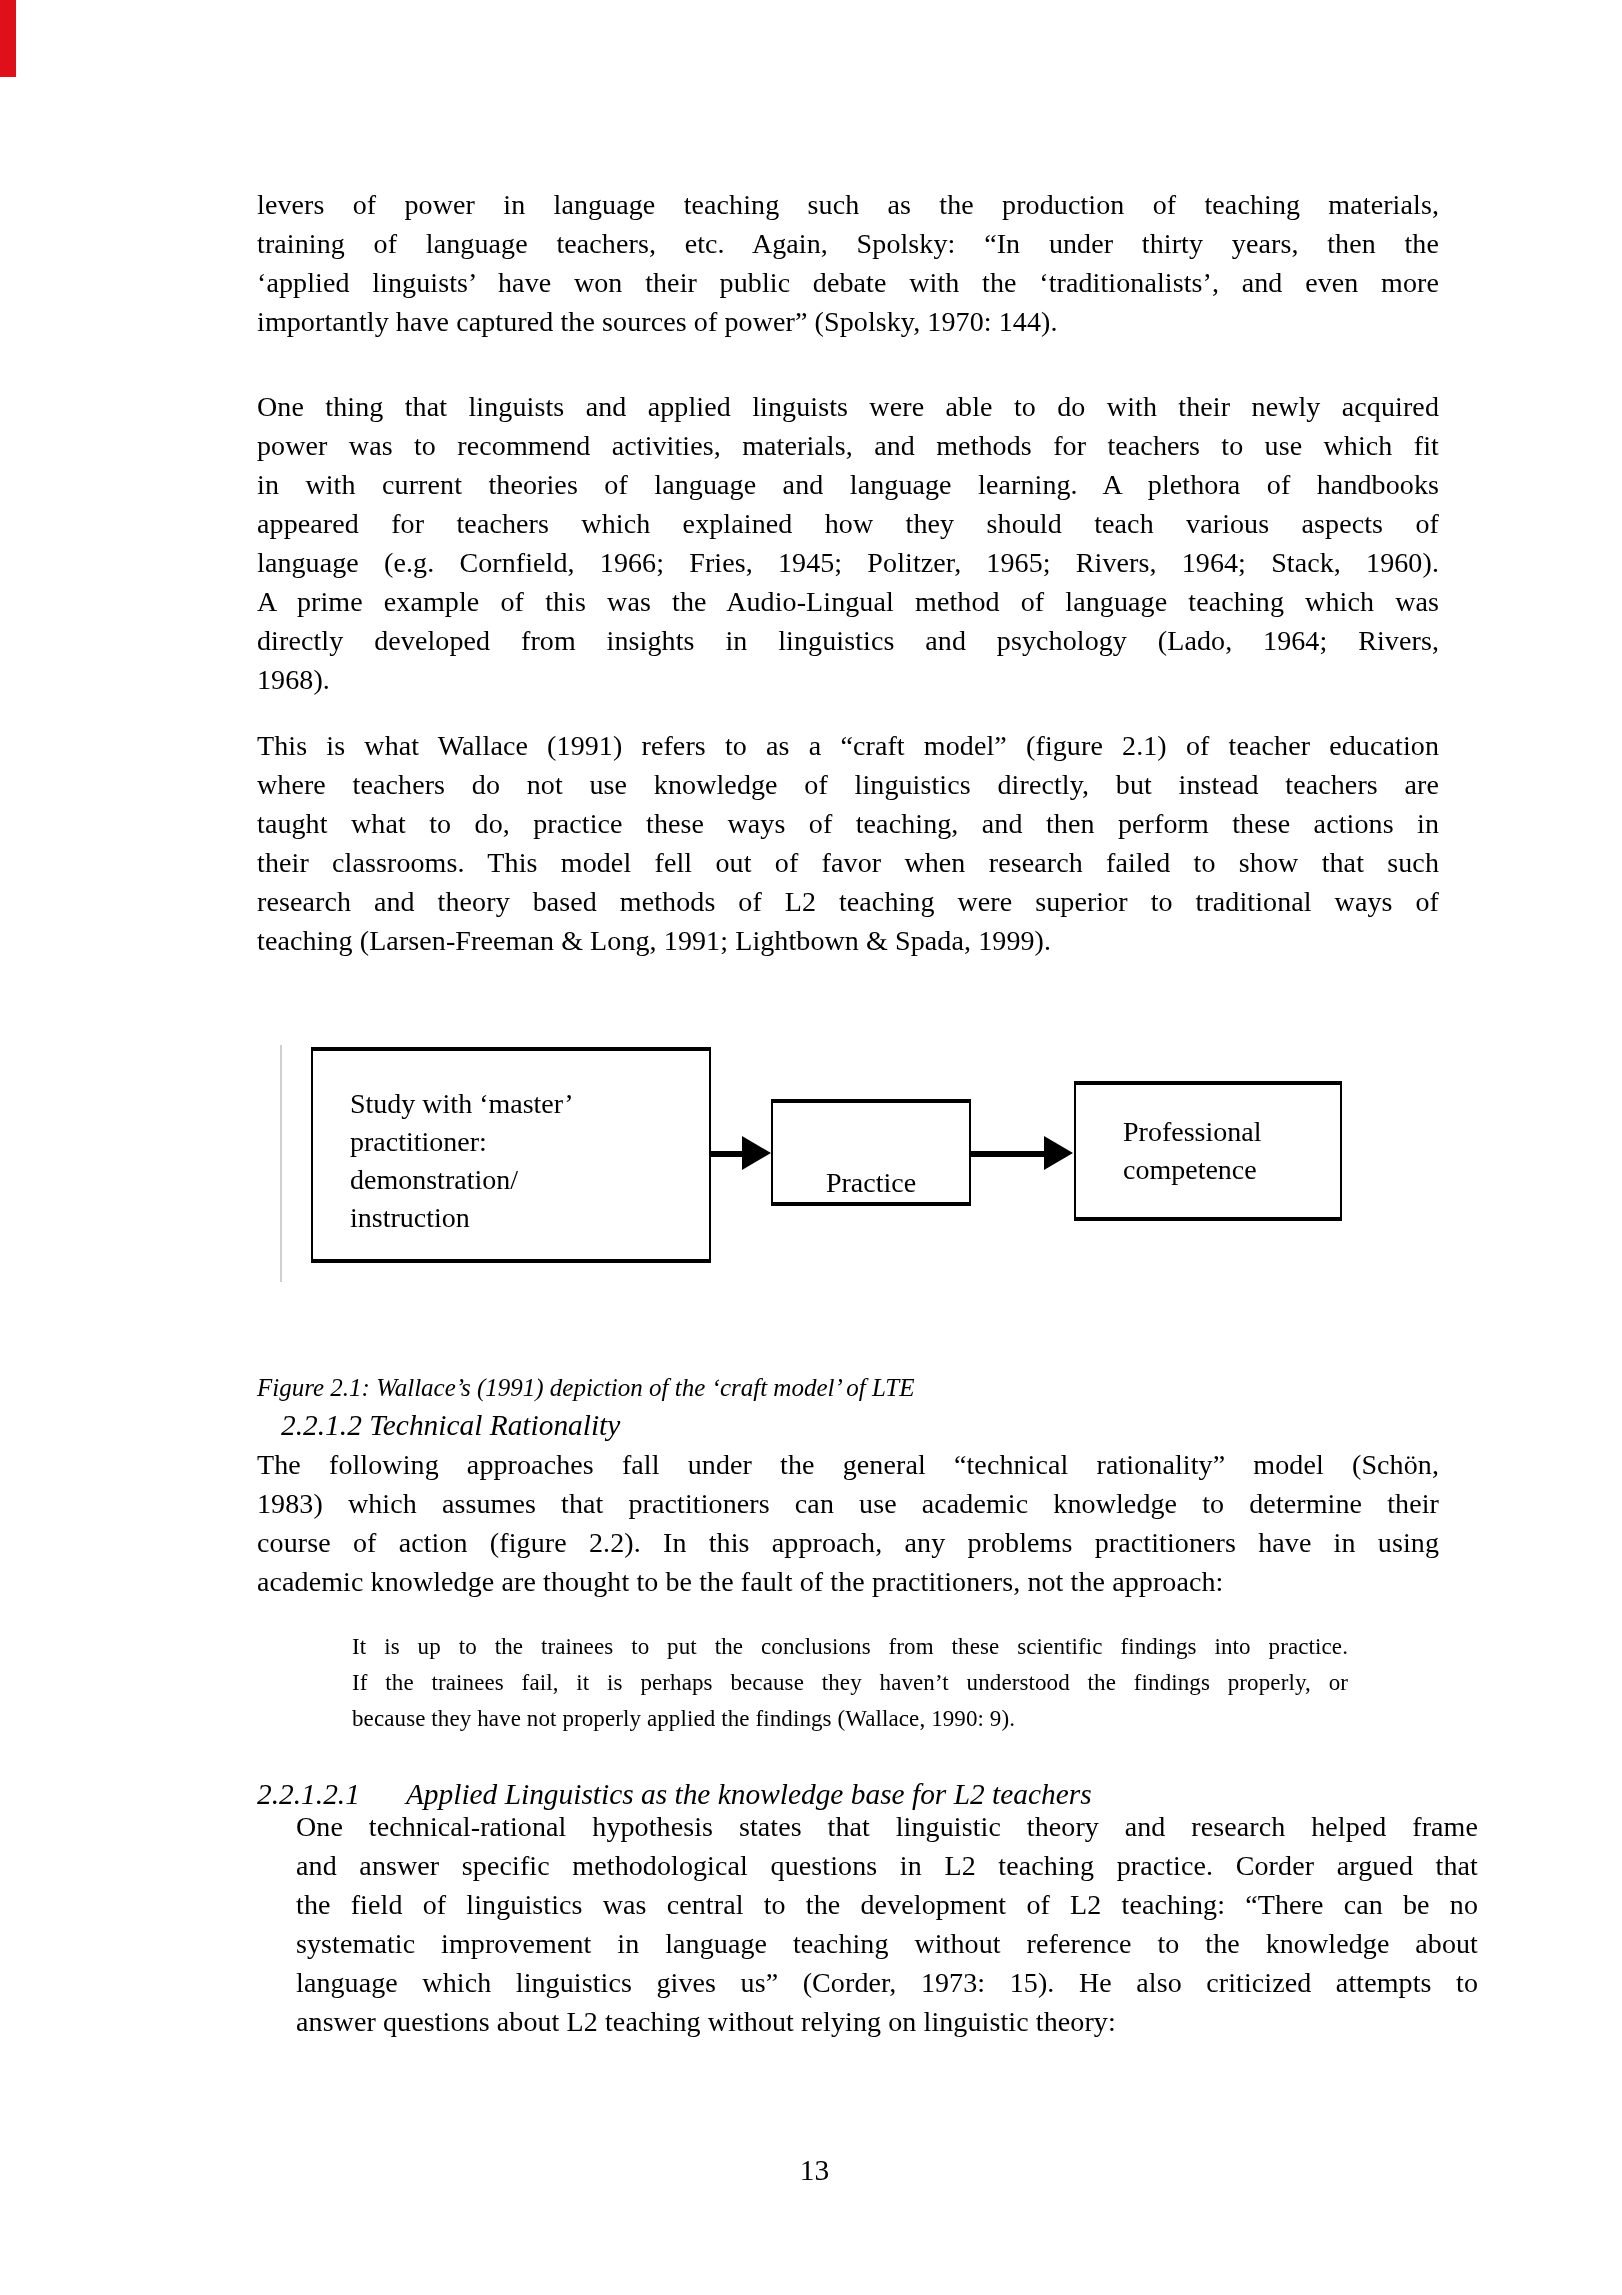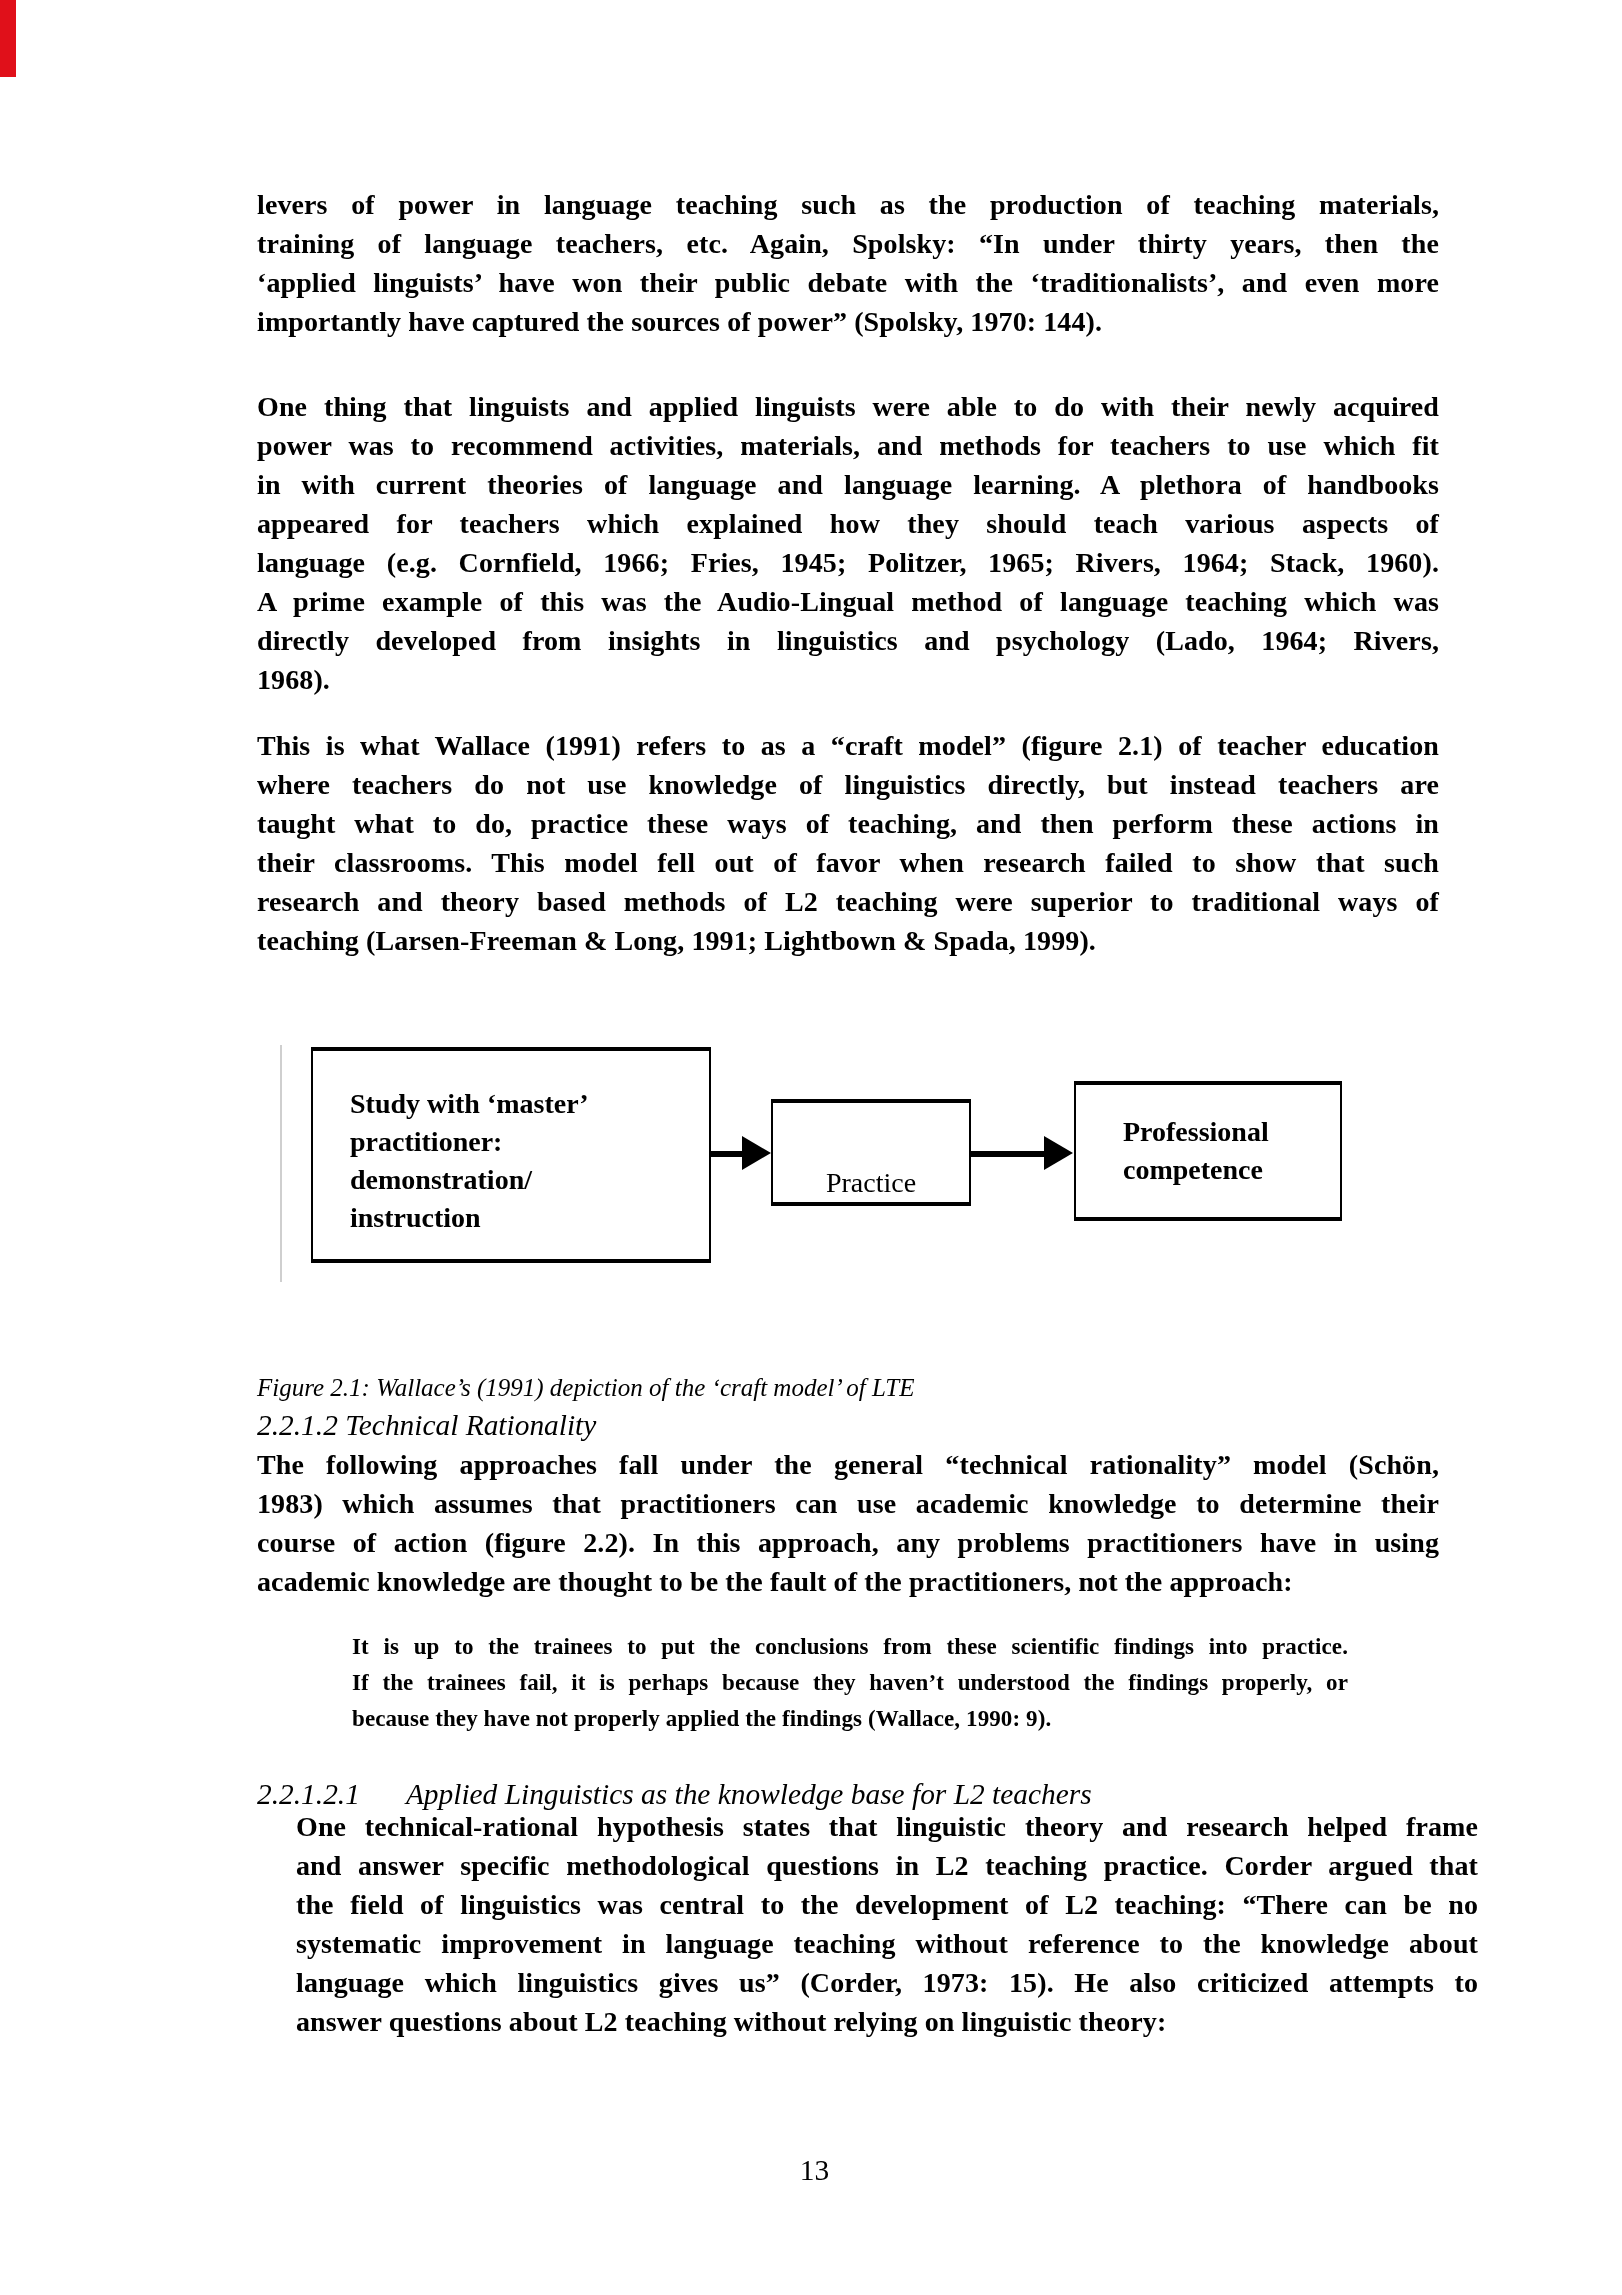--- a/index.html
+++ b/index.html
@@ -12,21 +12,21 @@
     overflow:hidden;
   }
   
   .scan-mark{position:absolute;left:0;top:0;width:15.7px;height:77px;}
   
   .para{
     position:absolute;left:257px;width:1182px;
     font-size:28px;line-height:39px;
     letter-spacing:0.1px;
   }
-  .tline{text-align:justify;text-align-last:justify;font-weight:bold;}
+  .tline{text-align:justify;text-align-last:justify;}
   .tline-last{text-align-last:left;}
   .lines-left .tline,.lines-left .tline-last{text-align:left;text-align-last:left;}
   #p1{top:185px;}
   #p2{top:387px;}
   #p3{top:726px;}
   #p4{top:1445px;}
   #p5{top:1807px;line-height:39px;margin-left:39px;}
   
   .fig-box{
     position:absolute;box-sizing:border-box;
@@ -45,21 +45,21 @@
   .scan-line{position:absolute;left:280px;top:1045px;width:2px;height:237px;background:#cfcfcf;}
   
   .fig-caption{
     position:absolute;left:257px;top:1335px;width:1182px;
     font-size:25px;line-height:31px;font-style:italic;margin-top:37px;
   }
   .heading{
     position:absolute;left:257px;width:1182px;
     font-size:29.4px;line-height:37px;font-style:italic;
   }
-  #heading-technical{top:1407px;}
+  #heading-technical{top:1407px;margin-left:24px;}
   #heading-applied{top:1776px;}
   #heading-applied .h-num{margin-right:46px;font-style:italic;}
   
   .blockquote{
     position:absolute;left:352px;top:1629px;width:996px;
     font-size:23px;line-height:36px;letter-spacing:0.1px;
   }
   
   .page-number{
     position:absolute;left:811px;top:2154px;

